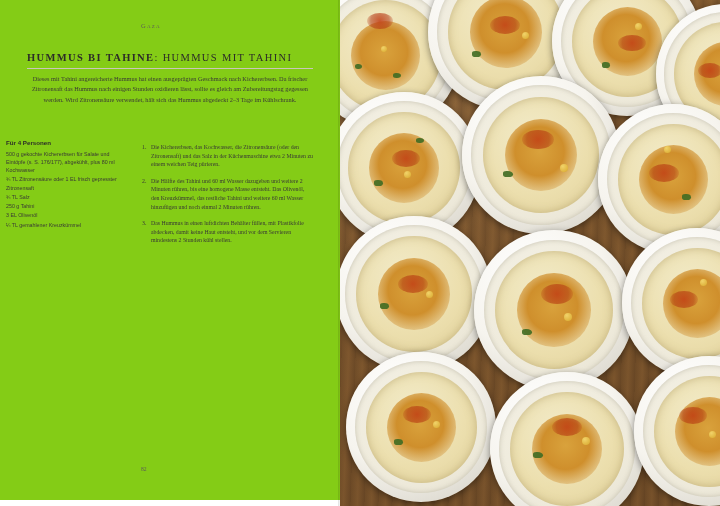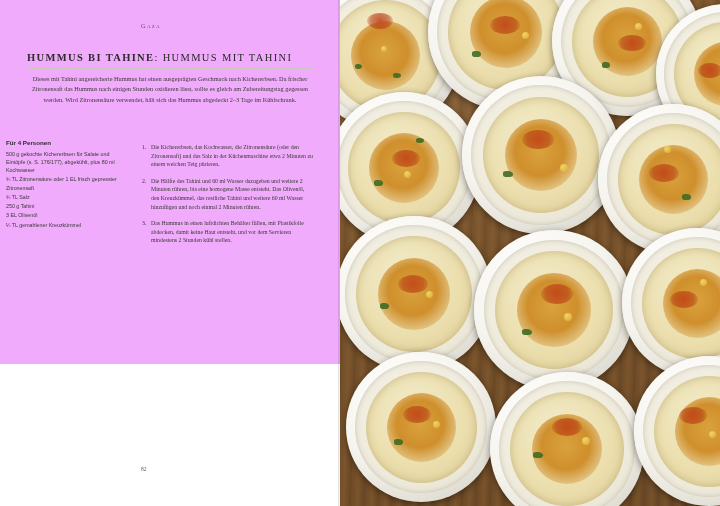--- a/index.html
+++ b/index.html
@@ -14,22 +14,22 @@
     overflow: hidden;
     background: #ffffff;
     font-family: "Liberation Serif", serif;
   }
 
   
   .text-page {
     position: absolute;
     left: 0; top: 0;
     width: 340px;
-    height: 364px;
-    background: #f0abfc;
+    height: 500px;
+    background: #84cc16;
   }
   .running-head {
     position: absolute;
     left: 141px;
     top: 22px;
     font-size: 6.5px;
     letter-spacing: 1.2px;
     color: #5d5d57;
     font-variant: small-caps;
   }

